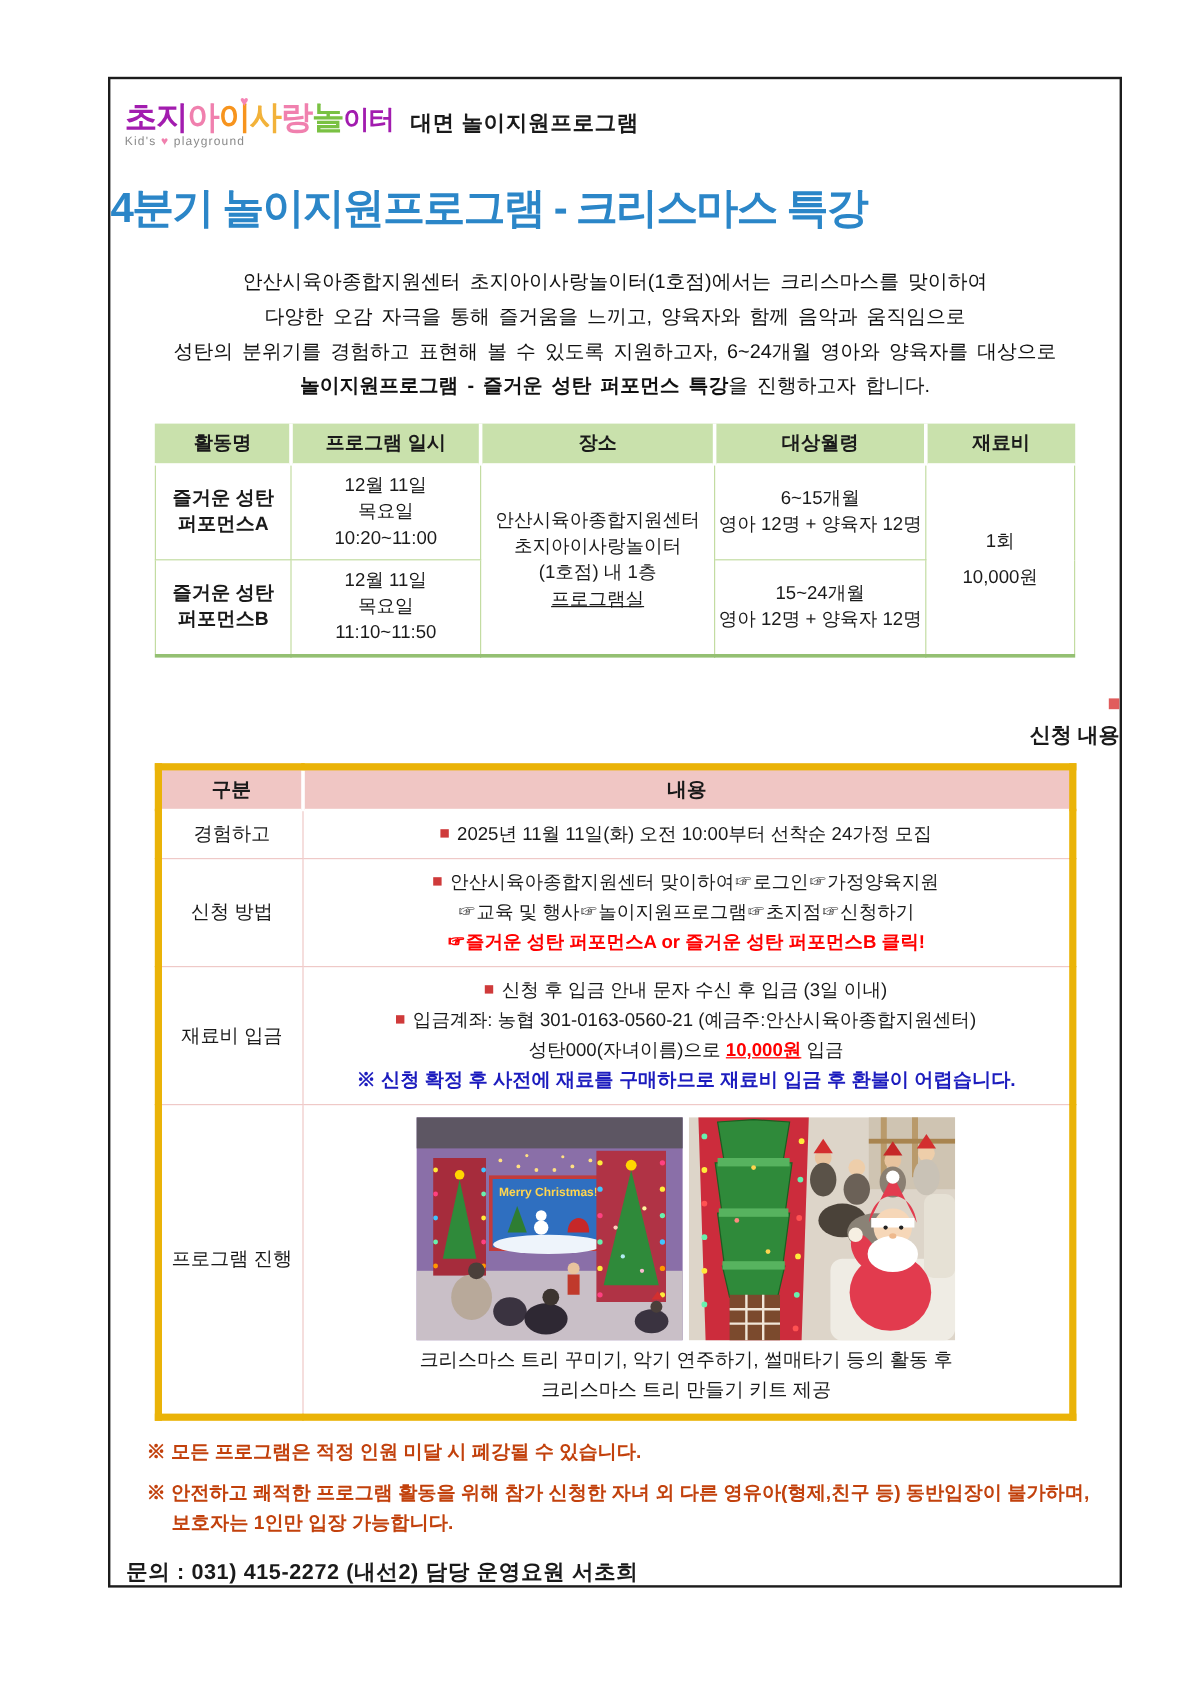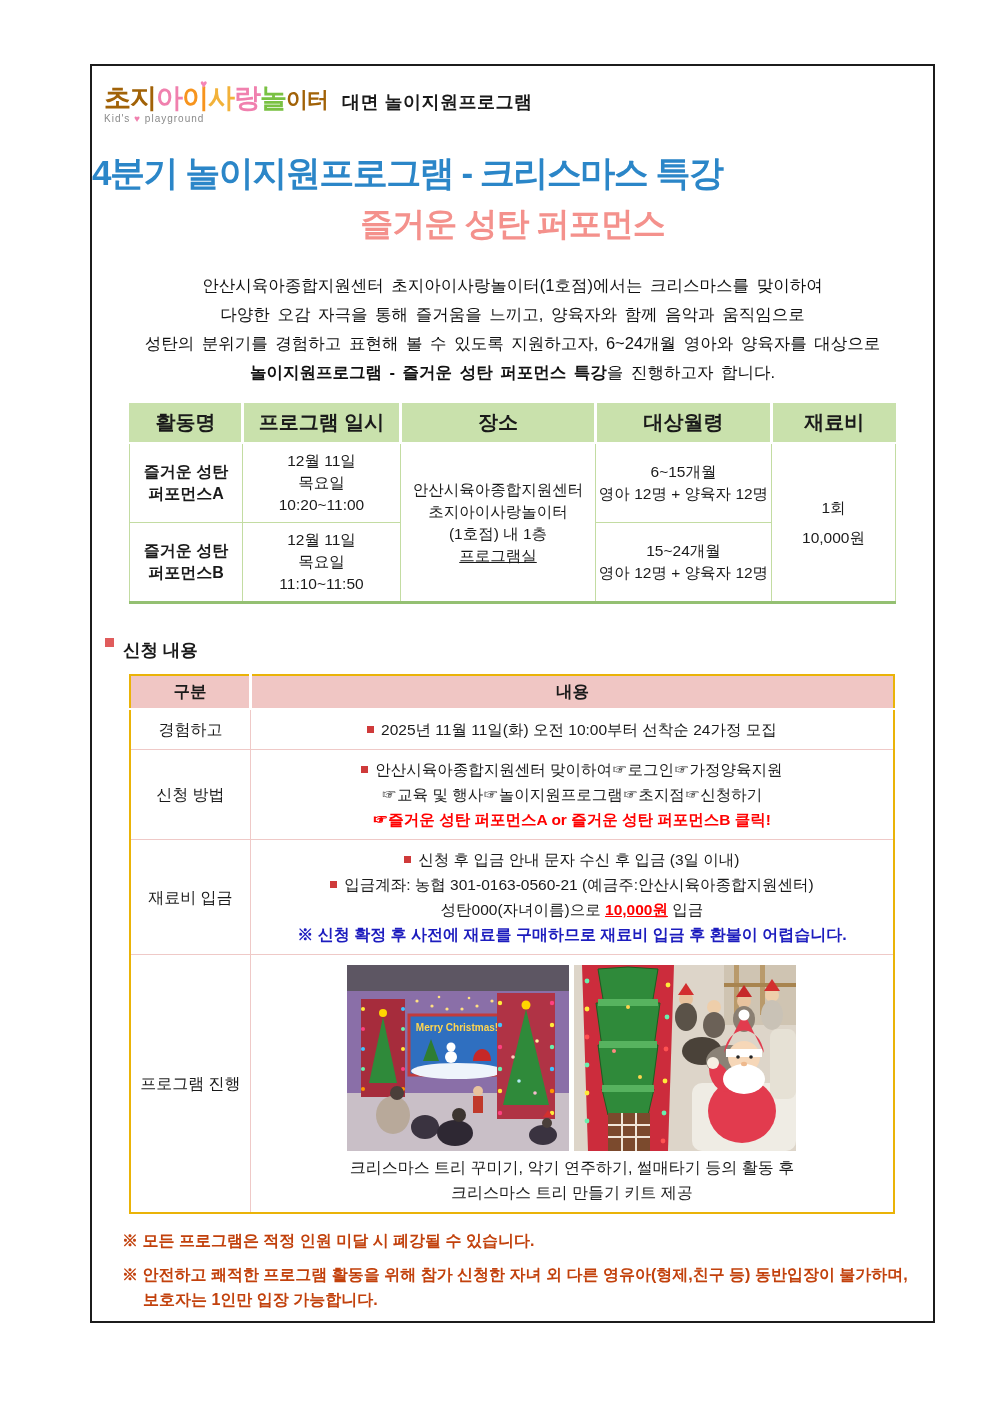--- a/index.html
+++ b/index.html
@@ -5,21 +5,21 @@
   * { margin:0; padding:0; box-sizing:border-box; }
   html,body { width:992px; height:1403px; background:#ffffff;
     font-family:"Liberation Sans", sans-serif; color:#1a1a1a; }
   .page-frame { position:absolute; left:90px; top:64px; width:845px; height:1259px;
     border:2px solid #1c1c1c; background:#fff; overflow:hidden; }
 
   
   .hdr { display:flex; align-items:flex-end; padding:10px 0 0 12px; height:58px; }
   .logo { position:relative; line-height:1; }
   .logo-main { font-size:27px; font-weight:bold; letter-spacing:-1px; white-space:nowrap; }
-  .lg-blue { color:#a16207; } .lg-pink { color:#f080ae; } .lg-orange { color:#f7941d; }
+  .lg-blue { color:#a21caf; } .lg-pink { color:#f080ae; } .lg-orange { color:#f7941d; }
   .lg-yellow { color:#f2b23a; } .lg-green { color:#7ac143; }
   .lg-small { font-size:22px; }
   .logo-heart { position:absolute; left:96px; top:-7px; font-size:12px; color:#f585b5; font-weight:bold; }
   .logo-tag { font-size:10px; color:#8a8a8a; margin-top:2px; letter-spacing:1px; }
   .logo-tag .tag-heart { color:#f080ae; }
   .program-type { font-size:18px; font-weight:bold; margin:0 0 10px 14px; letter-spacing:0.5px; }
 
   
   .title1 { margin-top:26px; text-align:left; font-size:35px; font-weight:bold;
     color:#2b86c8; letter-spacing:-1.5px; }
@@ -28,35 +28,35 @@
 
   
   .intro { margin-top:24px; text-align:center; font-size:16.5px; line-height:29px;
     word-spacing:3px; color:#111; }
   .intro .b { font-weight:bold; }
 
   
   table { border-collapse:collapse; table-layout:fixed; }
   .sched { width:766px; margin:16px 0 0 37px; text-align:center;
     border-bottom:3px solid #94c072; }
-  .sched th { background:#c9e1ac; font-size:20px; font-weight:bold; padding:6px 0;
+  .sched th { background:#c9e1ac; font-size:16px; font-weight:bold; padding:6px 0;
     border-left:3px solid #fff; border-bottom:2px solid #fff; }
   .sched th:first-child { border-left:1px solid #c9e1ac; }
   .sched td { border:1px solid #c3dca2; font-size:15.5px; line-height:22px; padding:6px 0; }
   .sched .act { font-weight:bold; font-size:16px; }
   .sched .fee-cell { line-height:30px; }
   .u { text-decoration:underline; }
 
   
-  .sec-head { margin:34px 0 0 13px; display:flex; align-items:flex-start; gap:9px;
-    font-size:17.5px; font-weight:bold; }
+  .sec-head { margin:34px 0 0 13px; display:flex; align-items:flex-end; gap:9px;
+    font-size:17.5px; font-weight:bold;flex-direction:column; }
   .sq { width:9px; height:9px; background:#e05c5c; display:inline-block; }
 
   
-  .apply { width:766px; margin:12px 0 0 37px; border:2px solid #eab308; }
+  .apply { width:766px; margin:12px 0 0 37px; border:6px solid #eab308; }
   .apply th { background:#f0c6c4; font-size:16.5px; font-weight:bold; padding:5px 0;
     border-left:3px solid #fff; border-bottom:2px solid #fff; }
   .apply th:first-child { border-left:none; }
   .apply td { border:1px solid #efc9c7; font-size:15.5px; text-align:center;
     vertical-align:middle; padding:7px 4px; line-height:25px; }
   .apply td.lbl { font-size:16px; }
   .bullet { display:inline-block; width:7px; height:7px; background:#cf3a3a;
     margin:0 7px 3px 0; vertical-align:middle; }
   .red-line { color:#ff0000; font-weight:bold; }
   .money { color:#ff0000; font-weight:bold; text-decoration:underline; }
@@ -82,21 +82,20 @@
 
   <div class="hdr">
     <div class="logo">
       <div class="logo-main"><span class="lg-blue">초지</span><span class="lg-pink">아</span><span class="lg-orange">이</span><span class="lg-yellow">사</span><span class="lg-pink">랑</span><span class="lg-green">놀</span><span class="lg-blue lg-small">이터</span><span class="logo-heart">♥</span></div>
       <div class="logo-tag"><span>Kid's </span><span class="tag-heart">♥</span><span> playground</span></div>
     </div>
     <div class="program-type">대면 놀이지원프로그램</div>
   </div>
 
   <div class="title1">4분기 놀이지원프로그램 - 크리스마스 특강</div>
-  <div class="title2">즐거운 성탄 퍼포먼스</div>
 
   <div class="intro">
     <div>안산시육아종합지원센터 초지아이사랑놀이터(1호점)에서는 크리스마스를 맞이하여</div>
     <div>다양한 오감 자극을 통해 즐거움을 느끼고, 양육자와 함께 음악과 움직임으로</div>
     <div>성탄의 분위기를 경험하고 표현해 볼 수 있도록 지원하고자, 6~24개월 영아와 양육자를 대상으로</div>
     <div><span class="b">놀이지원프로그램 - 즐거운 성탄 퍼포먼스 특강</span><span>을 진행하고자 합니다.</span></div>
   </div>
 
   <table class="sched">
     <colgroup>

